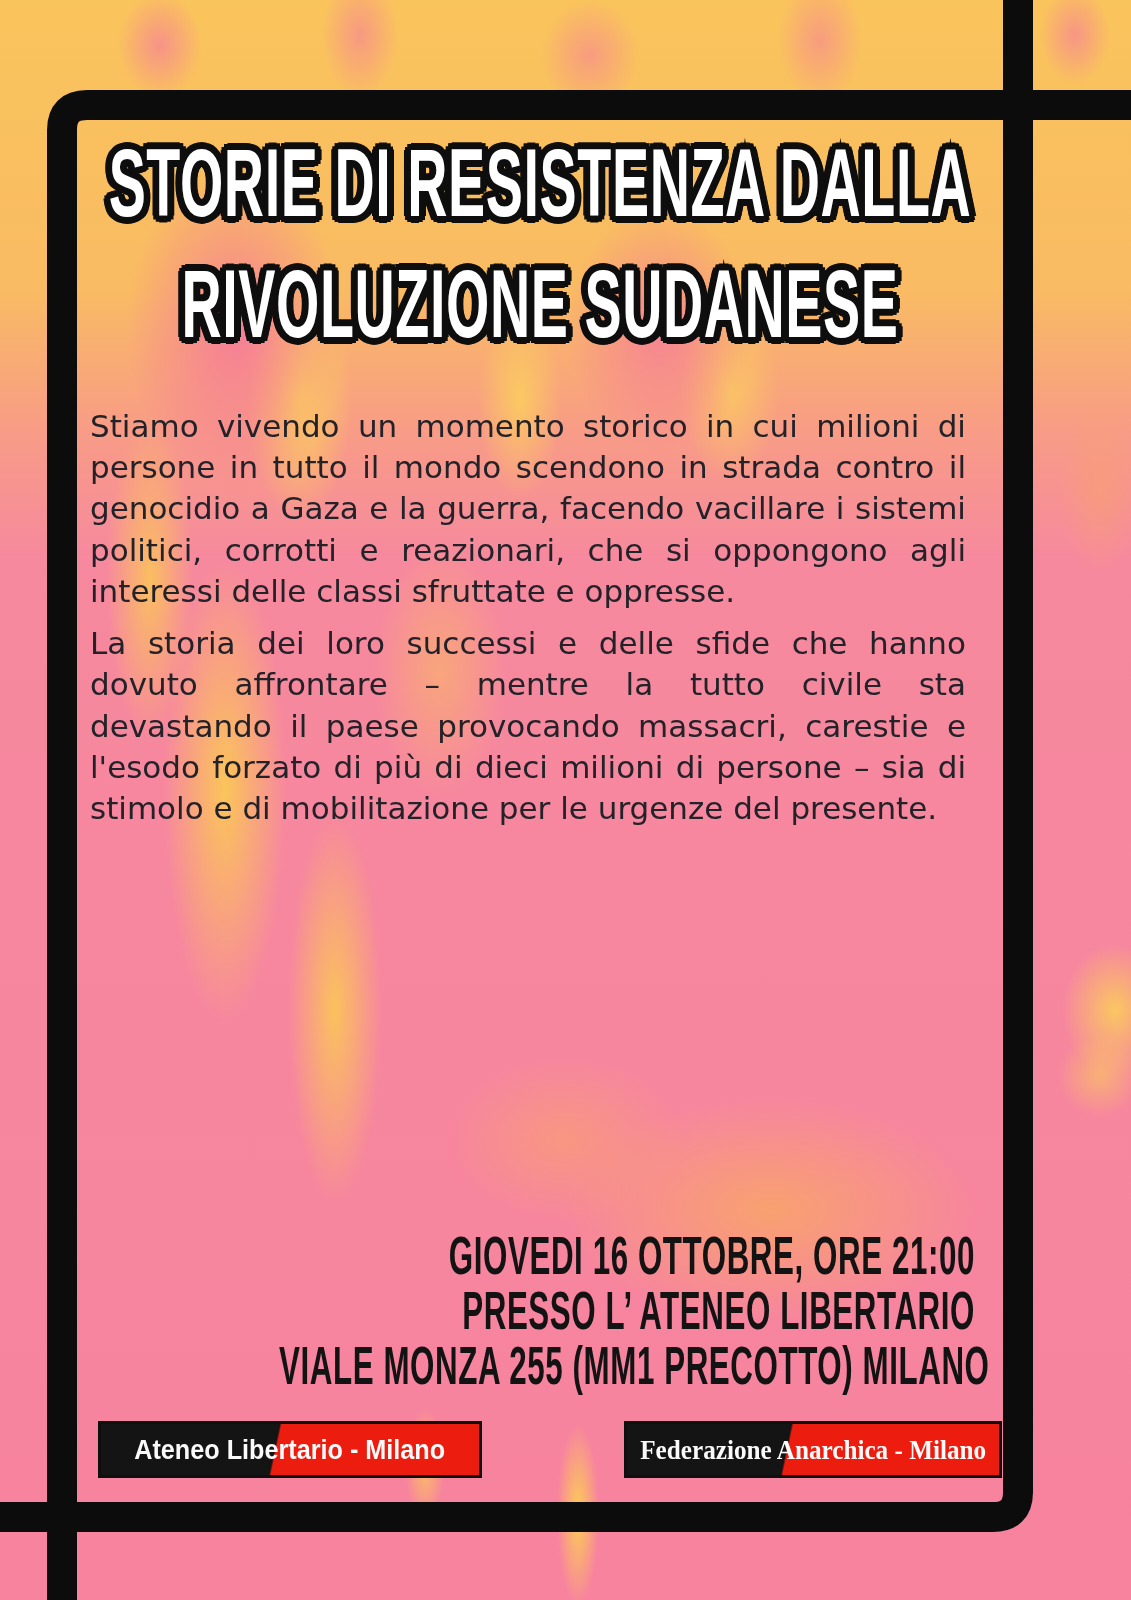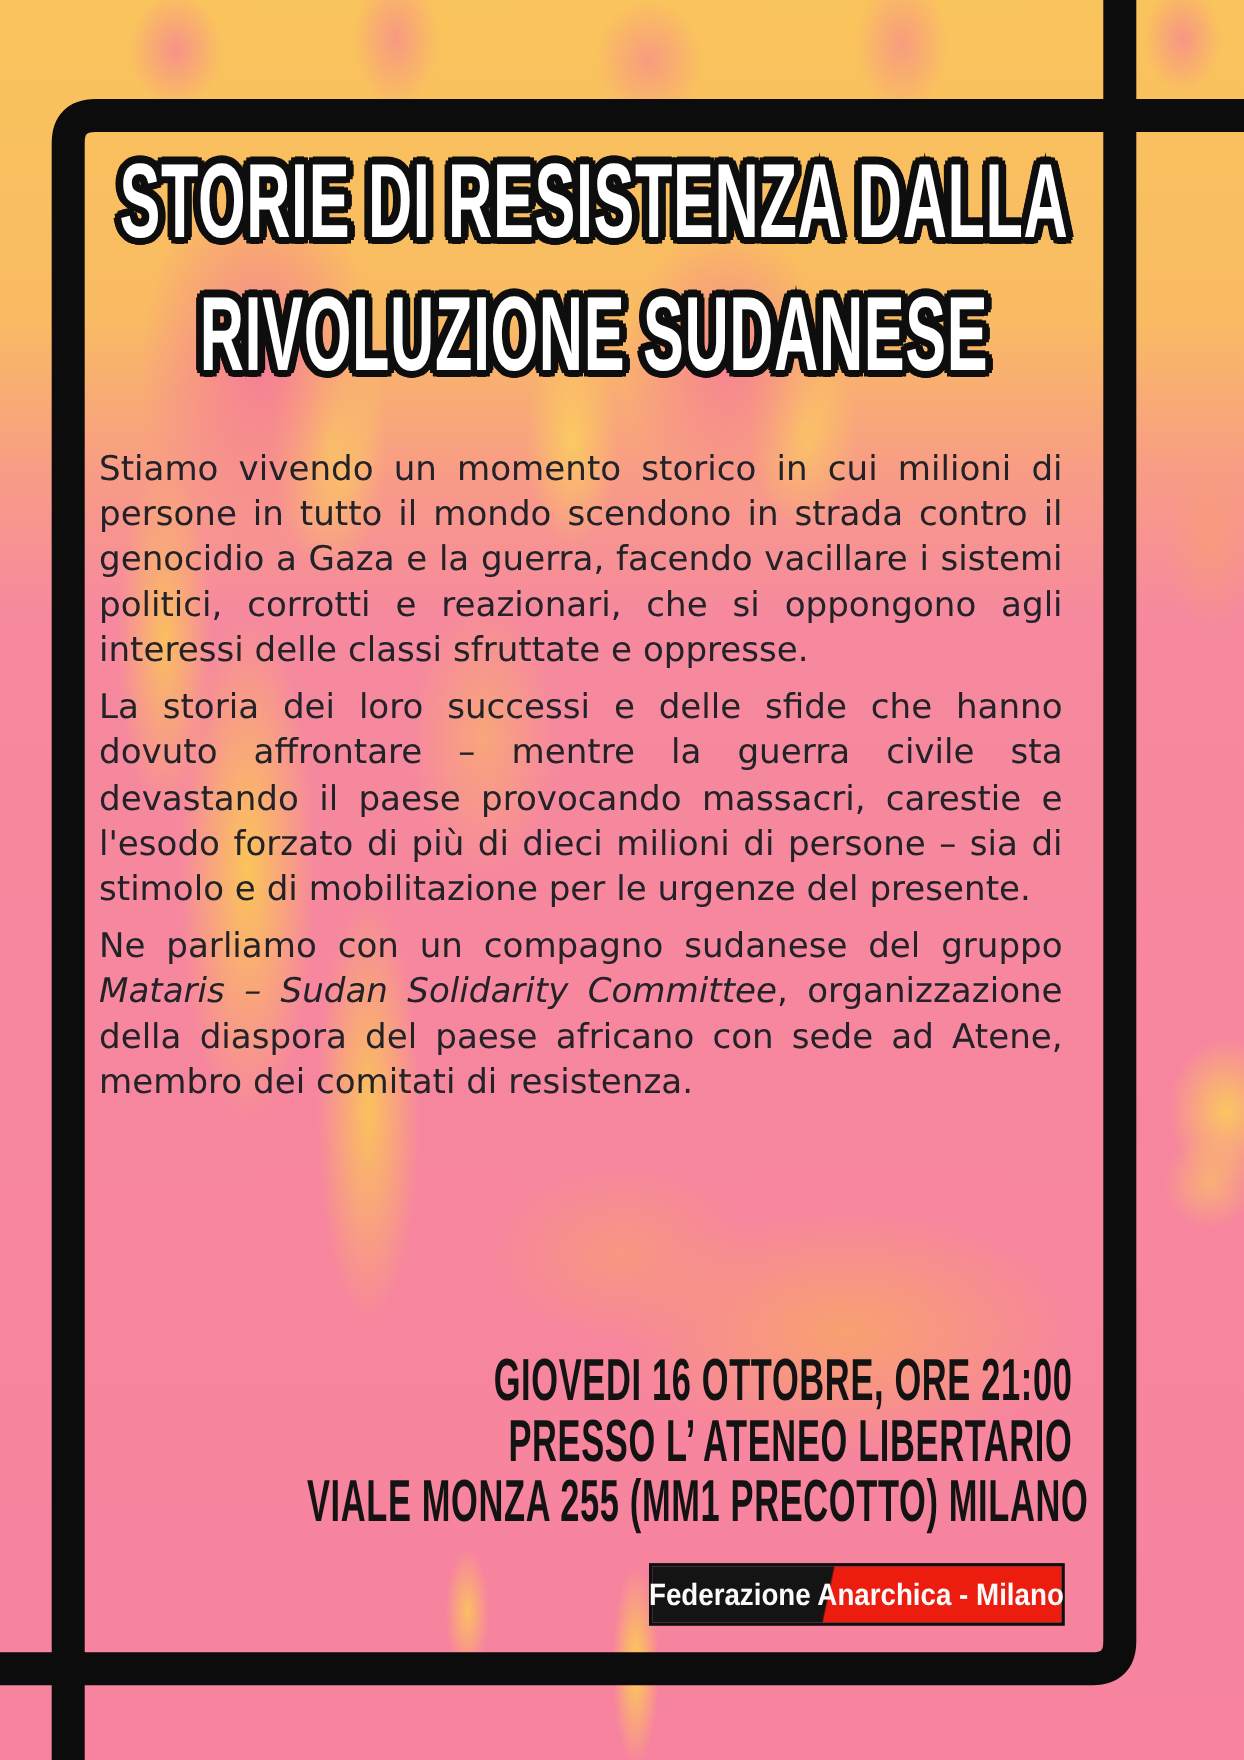--- a/index.html
+++ b/index.html
@@ -120,50 +120,52 @@
     align-items: center;
     justify-content: center;
     color: #fafafa;
     font-size: 28px;
     font-weight: 700;
     white-space: nowrap;
   }
   .banner span { display: inline-block; transform: scaleX(0.9); }
   .banner-left  { left: 98px;  width: 384px;
     background: linear-gradient(102deg, #141414 0%, #141414 46%, #ec1c0f 46.5%, #ec1c0f 100%); }
-  .banner-right { left: 590px; width: 378px;
-    background: linear-gradient(102deg, #141414 0%, #141414 43%, #ec1c0f 43.5%, #ec1c0f 100%); }
+  .banner-right { left: 624px; width: 378px;
+    background: linear-gradient(102deg, #141414 0%, #141414 43%, #ec1c0f 43.5%, #ec1c0f 100%); font-family: Liberation Serif, serif; }
 </style>
 </head>
 <body>
 
 <div class="poster">
 
   <div class="bg"></div>
 
   <svg class="frame-svg" width="1131" height="1600" viewBox="0 0 1131 1600">
     <path d="M 62 1600 L 62 130 Q 62 105 87 105 L 1131 105"></path>
     <path d="M 1018 0 L 1018 1492 Q 1018 1517 993 1517 L 0 1517"></path>
   </svg>
 
   <div class="title">
     <p>STORIE DI RESISTENZA DALLA</p>
     <p>RIVOLUZIONE SUDANESE</p>
   </div>
 
   <div class="body-copy">
     <p>Stiamo vivendo un momento storico in cui milioni di persone in tutto il mondo scendono in strada contro il genocidio a Gaza e la guerra, facendo vacillare i sistemi politici, corrotti e reazionari, che si oppongono agli interessi delle classi sfruttate e oppresse.</p>
-    <p>La storia dei loro successi e delle sfide che hanno dovuto affrontare – mentre la guerra civile sta devastando il paese provocando massacri, carestie e l'esodo forzato di più di dieci milioni di persone – sia di stimolo e di mobilitazione per le urgenze del presente.</p>
-    <p><span>Ne parliamo con un compagno sudanese del gruppo </span><em>Mataris – Sudan Solidarity Committee</em><span>, organizzazione della diaspora del paese africano con sede ad Atene, membro dei comitati di resistenza.</span></p>
+    <p>La storia dei loro successi e delle sfide che hanno dovuto affrontare – mentre la tutto civile sta devastando il paese provocando massacri, carestie e l'esodo forzato di più di dieci milioni di persone – sia di stimolo e di mobilitazione per le urgenze del presente.</p>
   </div>
 
   <div class="event">
     <span>GIOVEDI 16 OTTOBRE, ORE 21:00</span>
     <span>PRESSO L’ ATENEO LIBERTARIO</span>
     <span>VIALE MONZA 255 (MM1 PRECOTTO) MILANO</span>
   </div>
 
+  <div class="banner banner-left">
+    <span>Ateneo Libertario - Milano</span>
+  </div>
 
   <div class="banner banner-right">
     <span>Federazione Anarchica - Milano</span>
   </div>
 
 </div>
 
 </body></html>

